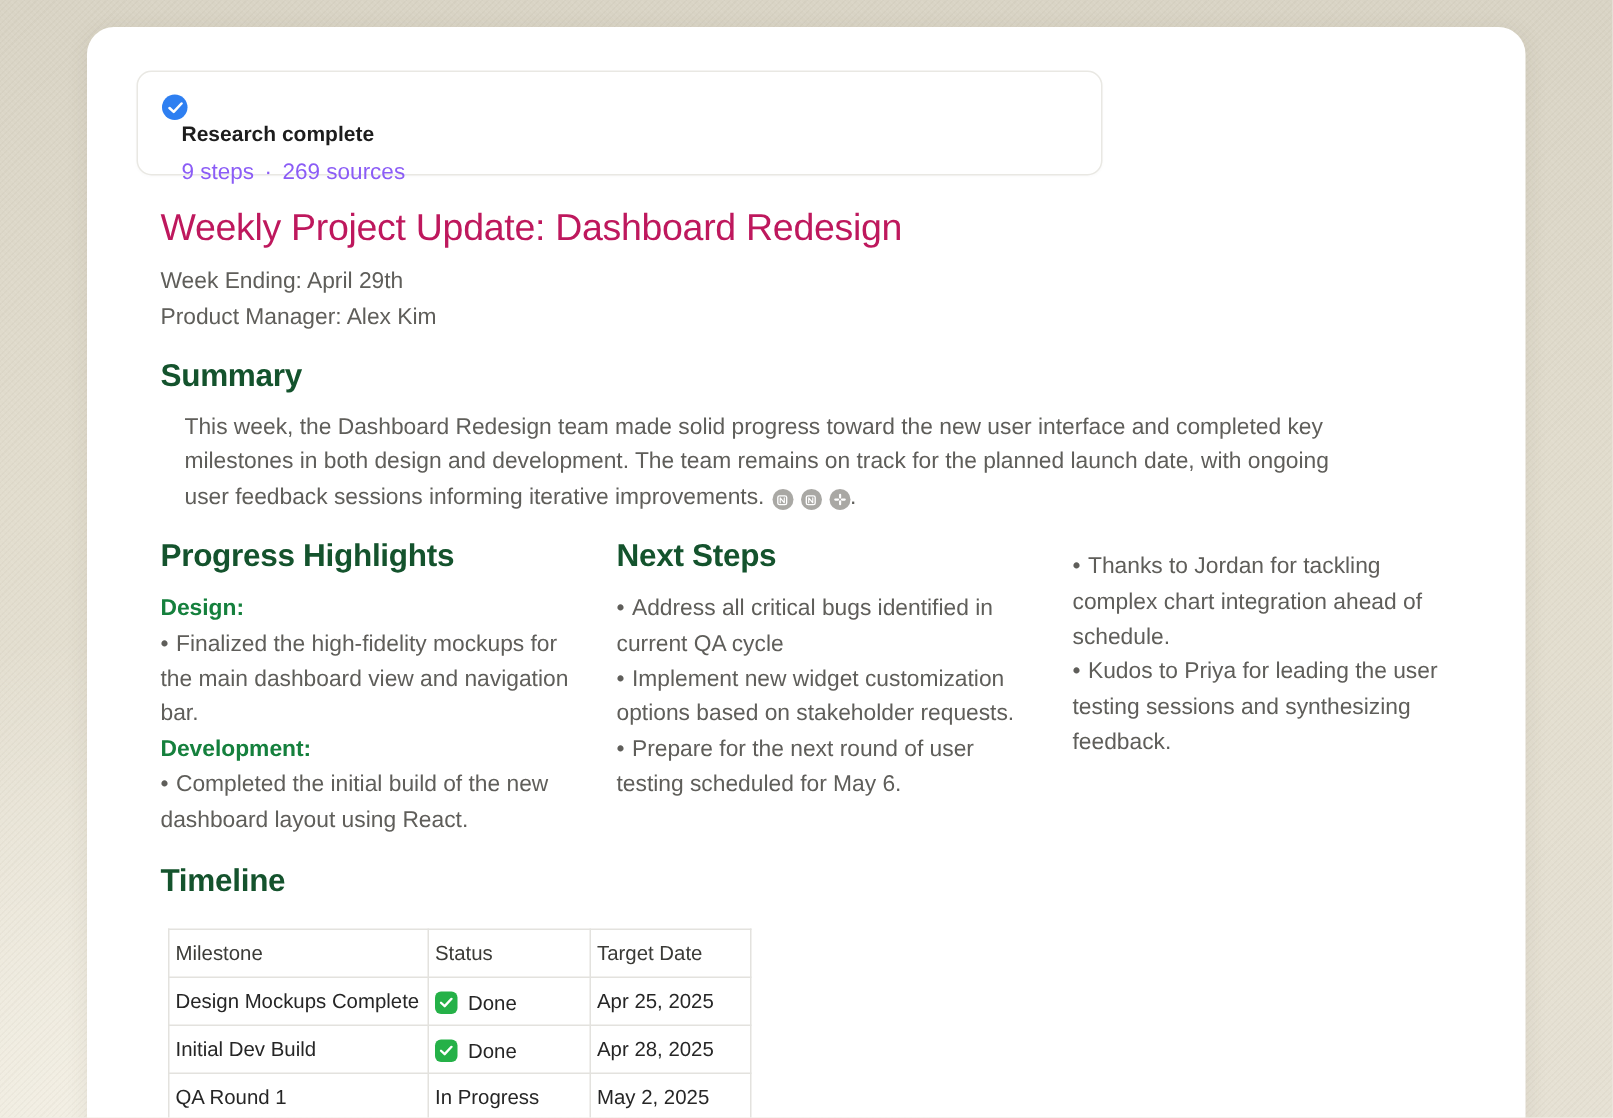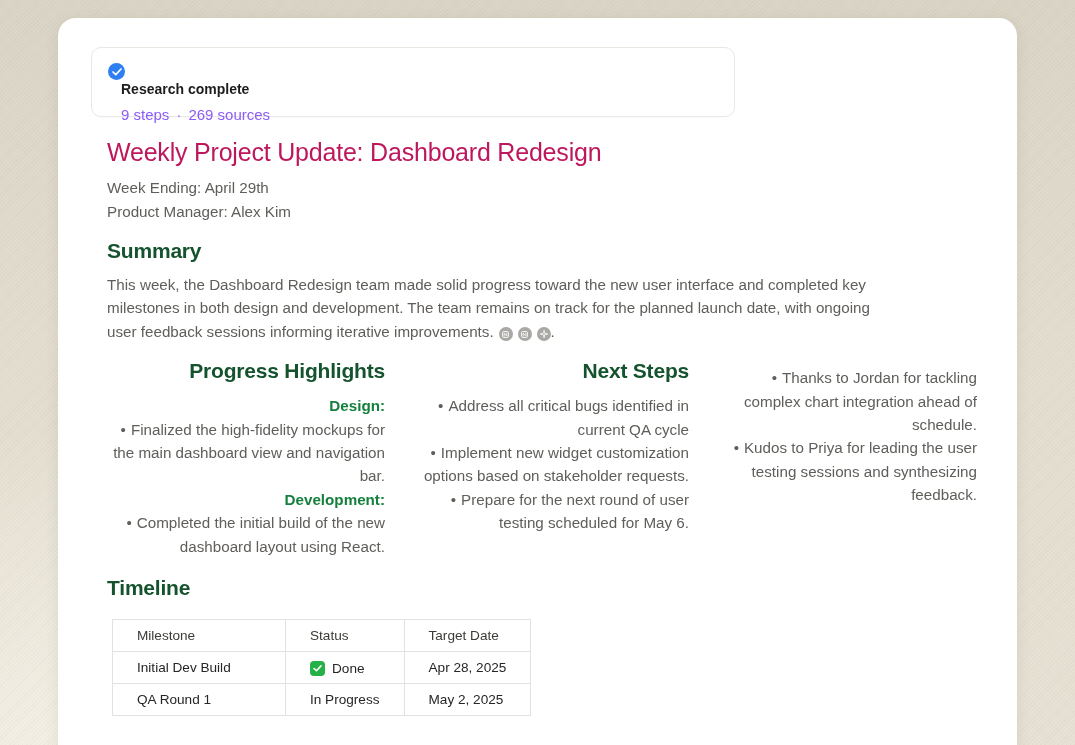--- a/index.html
+++ b/index.html
@@ -38,34 +38,34 @@
   .banner-text { margin-left:13px; }
   .banner-title { font-size:14px; font-weight:700; color:#1d1d1d; line-height:18px; }
   .banner-sub { margin-top:8px; font-size:15px; color:#8b5cf6; }
   .banner-sub .sep { margin:0 7px; }
   
   .content { padding:0 40px 0 49px; }
   .doc-title { margin:20px 0 0; font-size:25px; line-height:31px; font-weight:400; color:#be185d; letter-spacing:-0.2px; }
   .meta { margin-top:8px; font-size:15.2px; line-height:23.5px; color:#5f5e5a; }
   h2 { margin:0; font-size:21px; line-height:28px; font-weight:700; color:#14532d; letter-spacing:-0.2px; }
   .h-summary { margin-top:14px; }
-  .summary-p { margin:8px 0 0; max-width:782px; font-size:15.2px; line-height:23.4px; color:#5f5e5a; }
+  .summary-p { margin:8px 16px 0; max-width:782px; font-size:15.2px; line-height:23.4px; color:#5f5e5a; }
   .cite {
     display:inline-flex; width:14px; height:14px; border-radius:50%; background:#a9a8a4;
     align-items:center; justify-content:center; vertical-align:-2px; margin-left:5px; cursor:pointer;
   }
   
-  .columns { display:grid; grid-template-columns:278px 278px 1fr; column-gap:26px; margin-top:14px;text-align:right; }
+  .columns { display:grid; grid-template-columns:278px 278px 1fr; column-gap:26px; margin-top:14px; }
   .col-body { margin-top:9px; font-size:15.2px; line-height:23.4px; color:#5f5e5a; }
   .col-label { font-weight:700; color:#15803d; }
   .bullet { margin-right:5px; }
   
   .h-timeline { margin-top:16px; }
   table { border-collapse:collapse; margin:17px 0 0 5px; font-size:13.6px; }
-  th, td { border:1px solid #e3e2de; height:32px; padding:0 24px; text-align:left; vertical-align:middle; font-weight:400; white-space:nowrap; }
+  th, td { border:1px solid #e3e2de; height:32px; padding:0 4px; text-align:left; vertical-align:middle; font-weight:400; white-space:nowrap; }
   th { color:#3b3b37; }
   td { color:#262626; }
   .c-milestone { width:173px; }
   .c-status { width:108px; }
   .c-date { width:107px; }
   .done { display:inline-flex; align-items:center; gap:7px; }
   .done-box {
     width:15px; height:15px; border-radius:4px; background:#25b148;
     display:inline-flex; align-items:center; justify-content:center;
   }
@@ -155,20 +155,32 @@
     <table>
       <thead>
         <tr>
           <th class="c-milestone">Milestone</th>
           <th class="c-status">Status</th>
           <th class="c-date">Target Date</th>
         </tr>
       </thead>
       <tbody>
         <tr>
+          <td>Design Mockups Complete</td>
+          <td><span class="done">
+                <span class="done-box">
+                  <svg width="9" height="7" viewBox="0 0 10 8">
+                    <polyline points="1,4 3.8,6.6 9,1" fill="none" stroke="#ffffff" stroke-width="1.8" stroke-linecap="round" stroke-linejoin="round"></polyline>
+                  </svg>
+                </span>
+                <span>Done</span>
+              </span></td>
+          <td>Apr 25, 2025</td>
+        </tr>
+        <tr>
           <td>Initial Dev Build</td>
           <td><span class="done">
                 <span class="done-box">
                   <svg width="9" height="7" viewBox="0 0 10 8">
                     <polyline points="1,4 3.8,6.6 9,1" fill="none" stroke="#ffffff" stroke-width="1.8" stroke-linecap="round" stroke-linejoin="round"></polyline>
                   </svg>
                 </span>
                 <span>Done</span>
               </span></td>
           <td>Apr 28, 2025</td>

